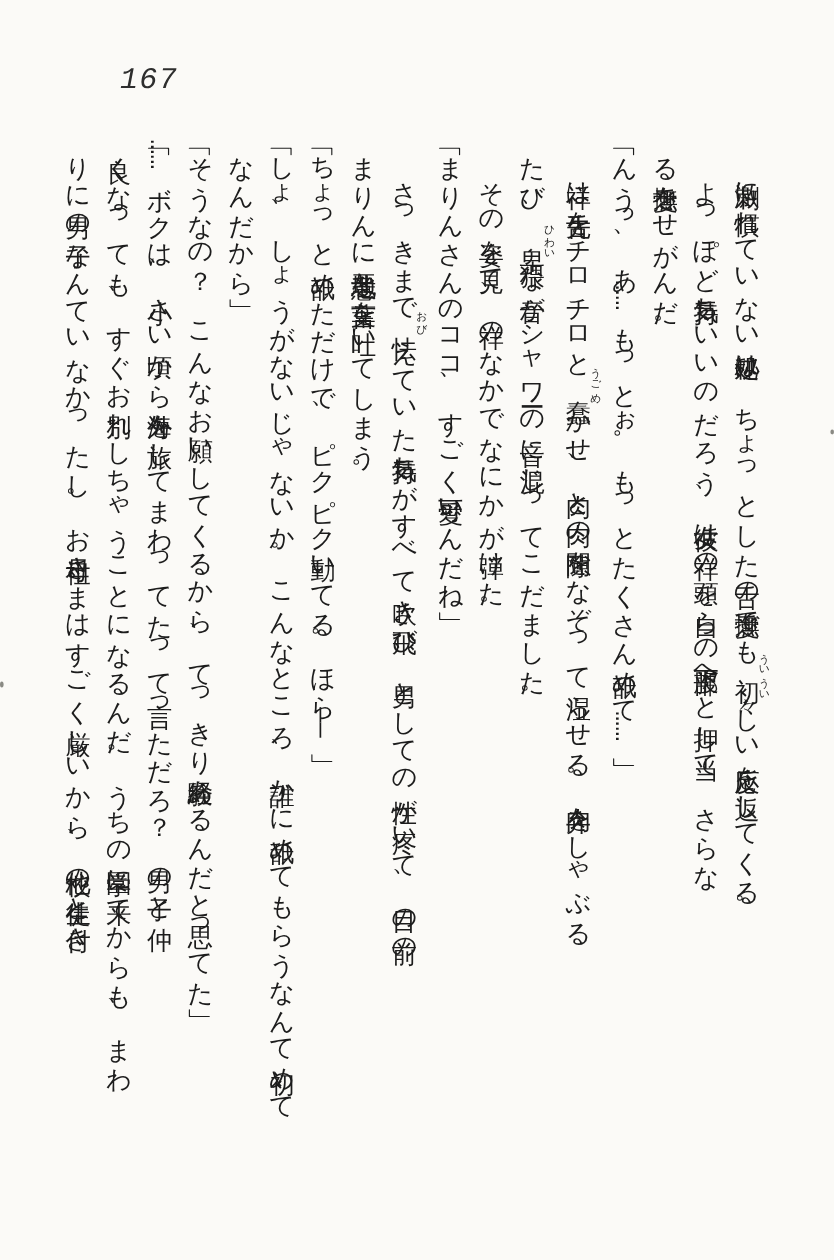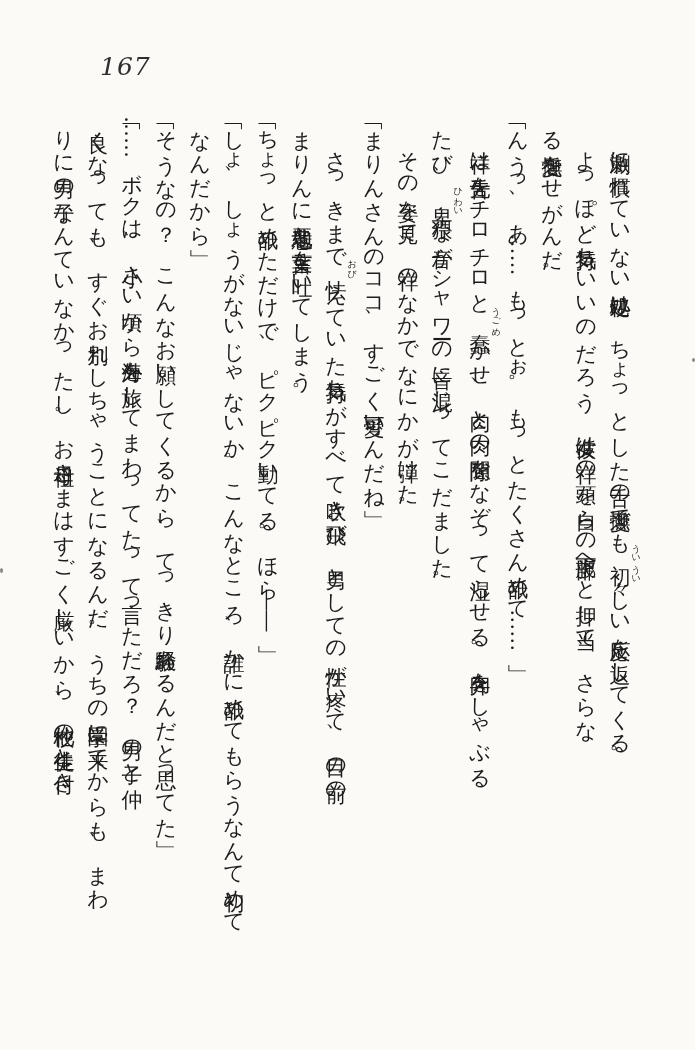--- a/index.html
+++ b/index.html
@@ -10,20 +10,21 @@
     width: 695px;
     height: 1050px;
     position: relative;
     background: #fbfaf7;
     overflow: hidden;
     font-family: "DejaVu Serif", "Liberation Serif", serif;
   }
   .page {
     position: absolute;
     inset: 0;
+    font-family: Liberation Mono, monospace;
   }
   .page-number {
     position: absolute;
     left: 100px;
     top: 52px;
     font-size: 25px;
     font-style: italic;
     color: #2e2e2e;
     letter-spacing: 1px;
   }

